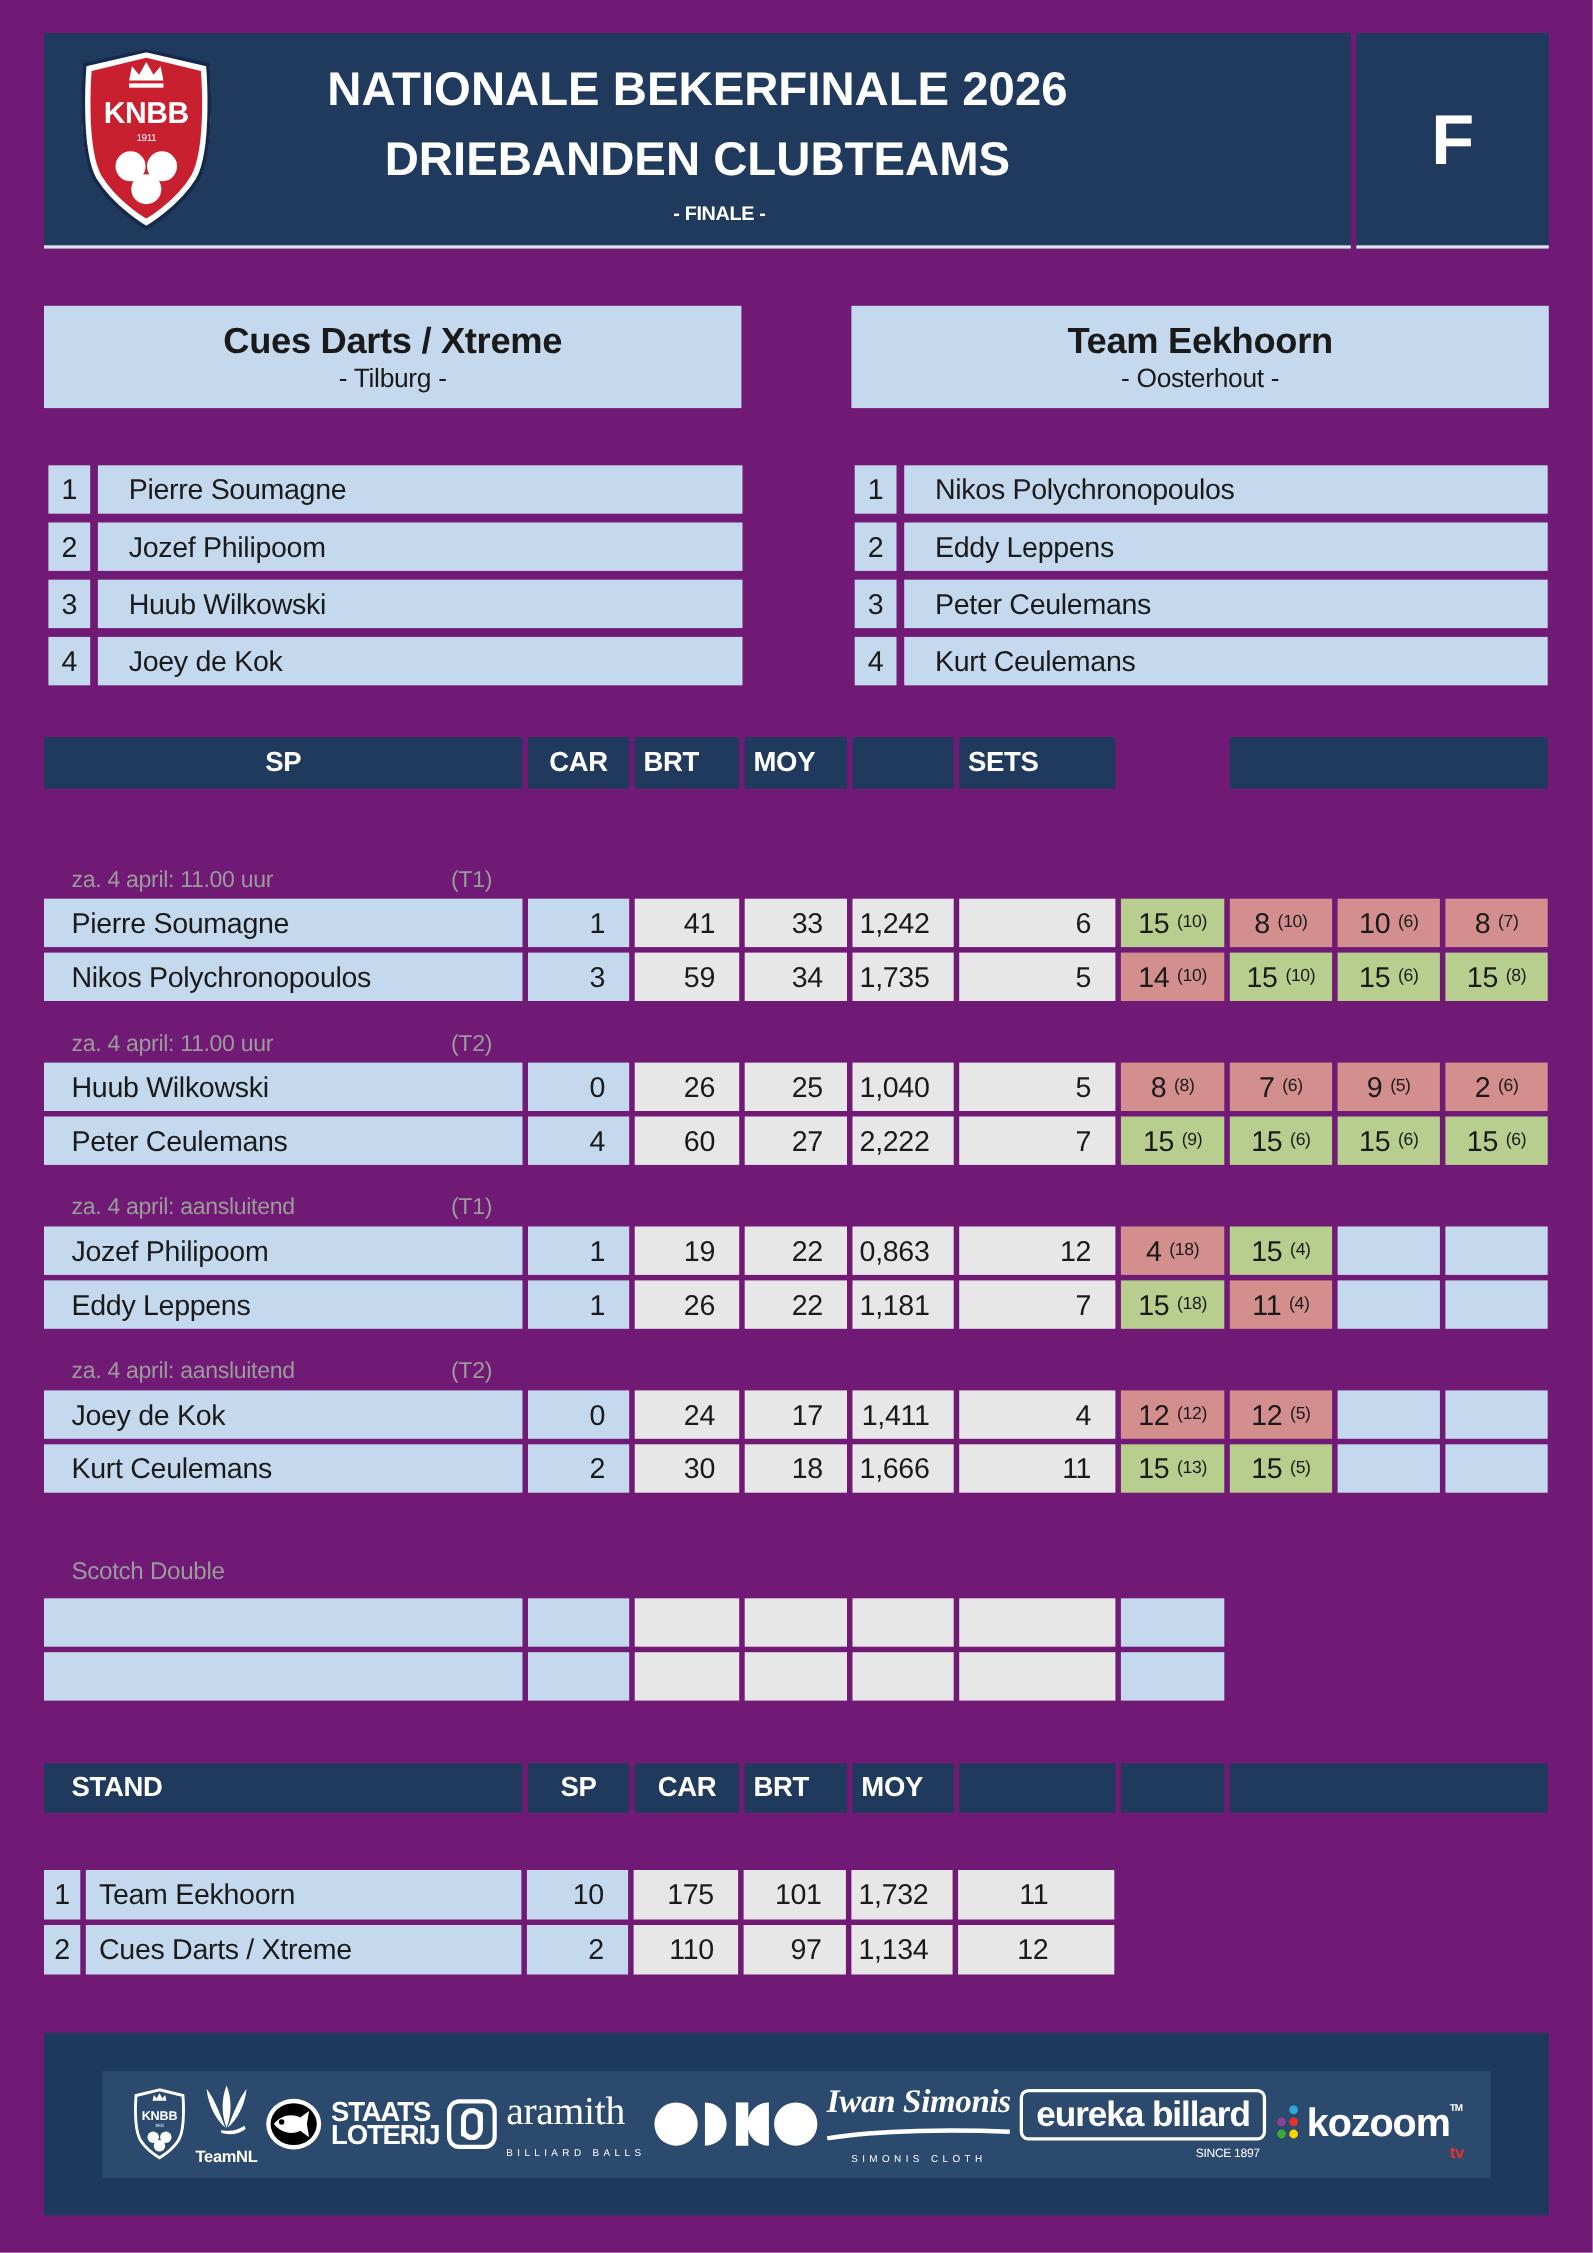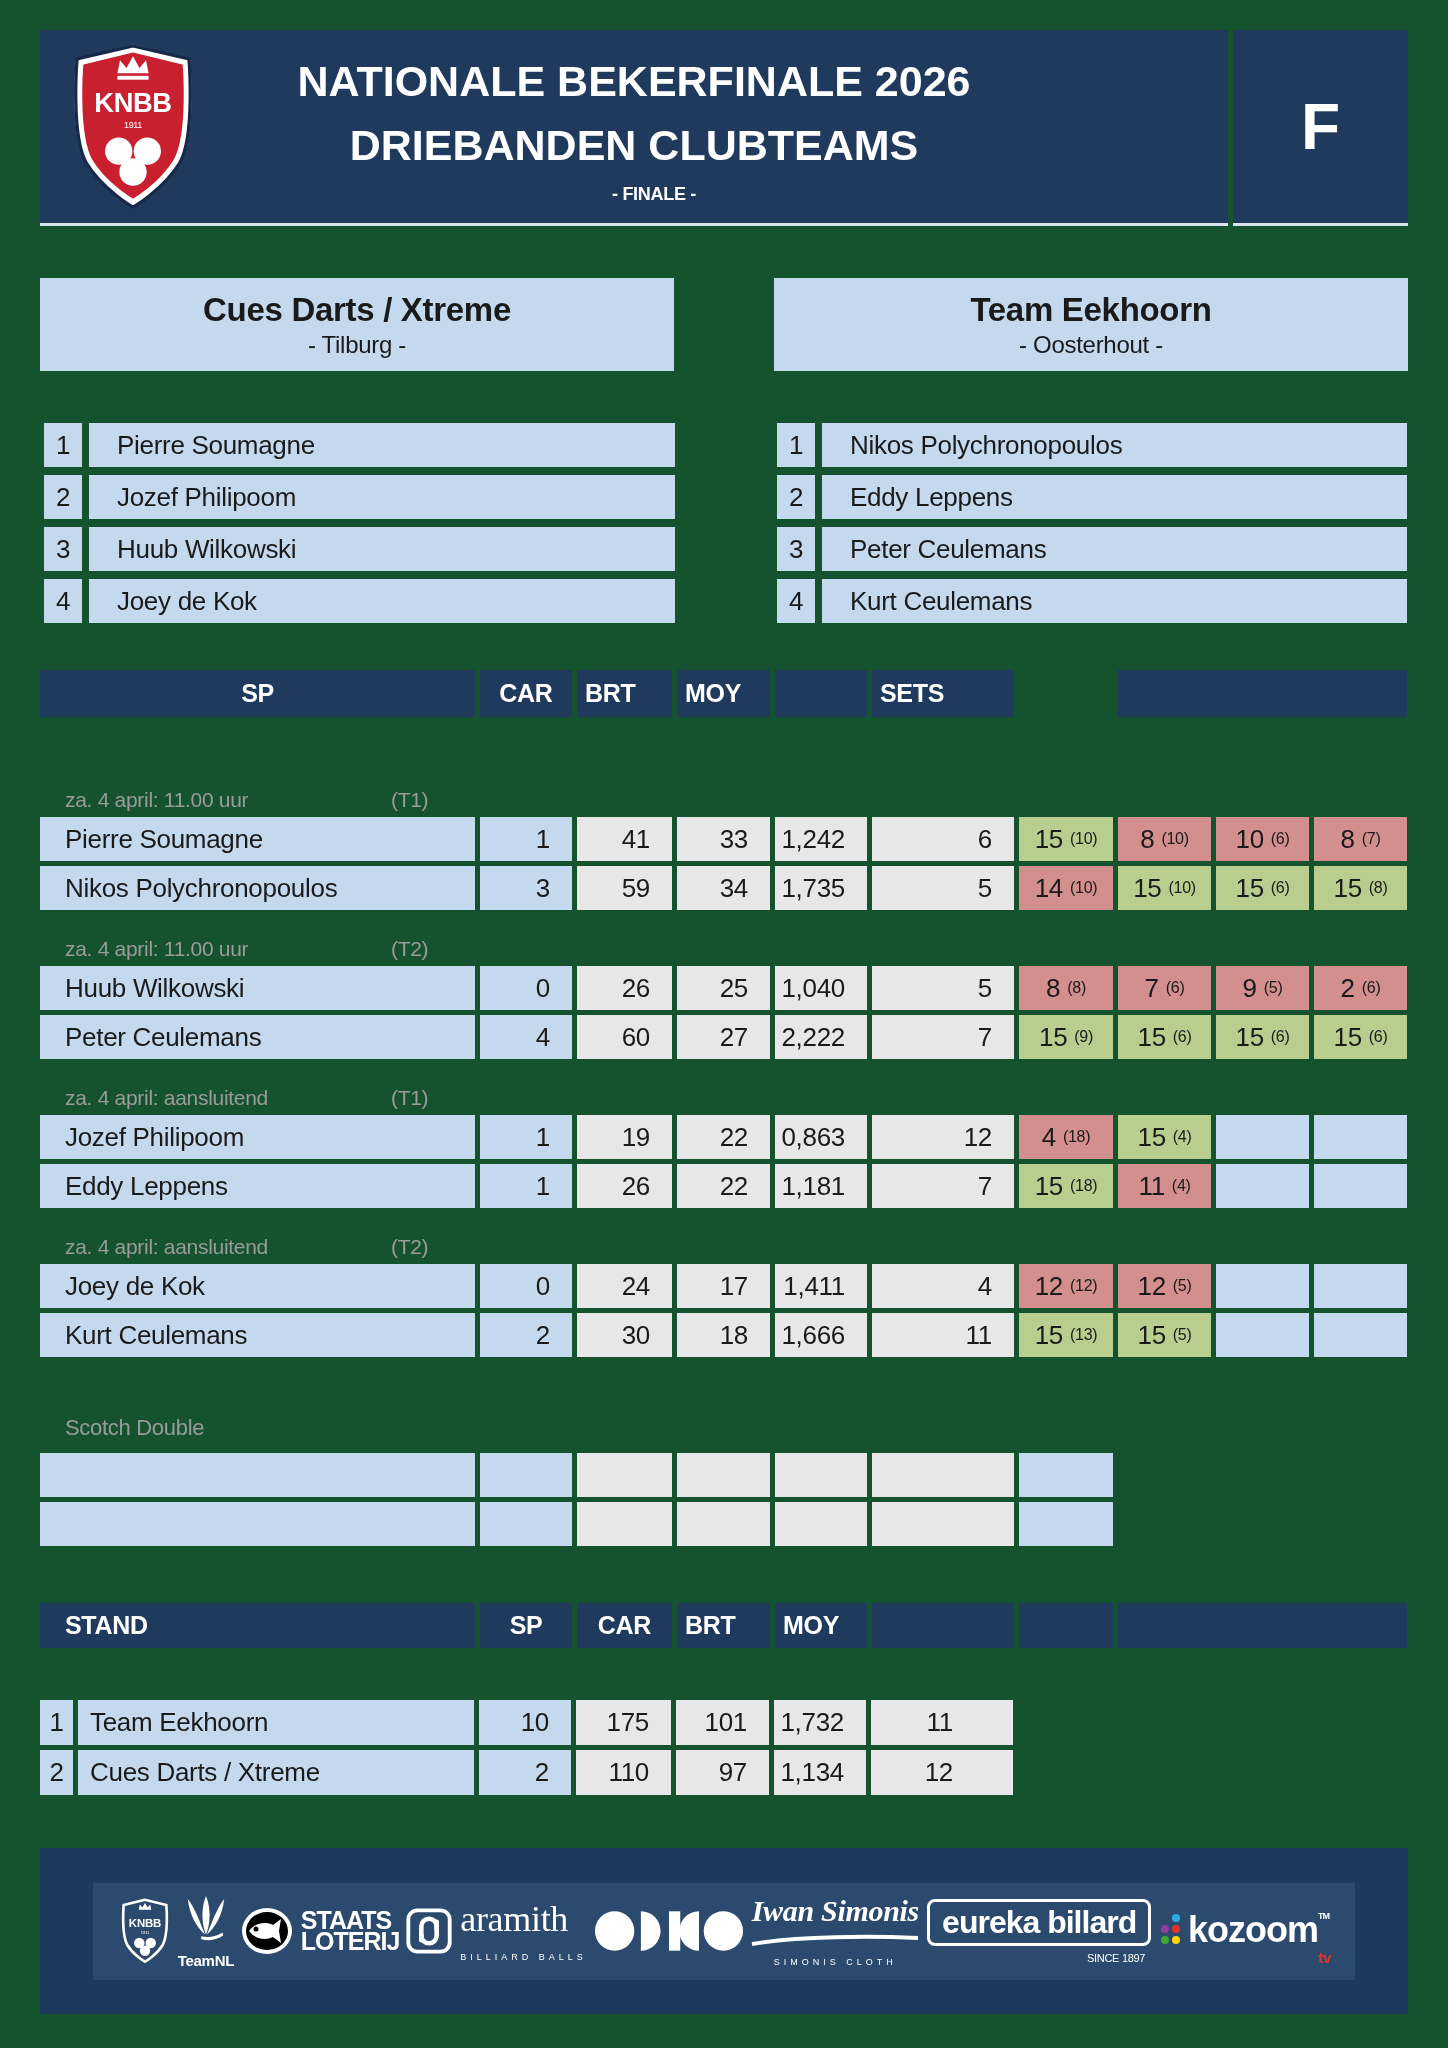--- a/index.html
+++ b/index.html
@@ -1,16 +1,16 @@
 <!DOCTYPE html>
 <html><head>
 <meta charset="utf-8">
 <style>
   html,body{margin:0;padding:0;background:#fff;}
-  .page{position:relative;width:1448px;height:2048px;background:#14532d;overflow:hidden;
+  .page{position:relative;width:1448px;height:2048px;background:#701a75;overflow:hidden;
         font-family:"Liberation Sans",sans-serif;color:#1a1a1a;letter-spacing:-0.3px;}
 
   
   .header-bar{position:absolute;left:40px;top:30px;width:1188px;height:193px;background:#203a5d;
               display:flex;flex-direction:column;align-items:center;justify-content:center;color:#fff;
               border-bottom:3px solid #dce3ec;}
   .header-title{font-size:43px;font-weight:bold;line-height:1.5;text-align:center;letter-spacing:0;}
   .header-sub{font-size:18px;font-weight:bold;margin-top:6px;margin-left:40px;}
   .knbb-badge{position:absolute;left:28px;top:14px;width:130px;height:165px;}
   .f-box{position:absolute;left:1233px;top:30px;width:175px;height:193px;background:#203a5d;
@@ -48,21 +48,21 @@
   .c.num{justify-content:flex-end;padding-right:22px;}
   .c.set{justify-content:center;gap:7px;}
   .c.set .sv{font-size:26px;}
   .c.set .si{font-size:16px;}
   .c.set.win{background:#b7ce8e;}
   .c.set.loss{background:#d38e8e;}
   .c.set.empty{background:#c5d9ee;}
   .date-row{position:relative;height:26px;margin-top:26px;display:flex;align-items:center;
             color:#9b9b9b;font-size:21px;}
   .date-row .dlabel{padding-left:25px;}
-  .date-row .dtable{position:absolute;left:351px;}
+  .date-row .dtable{position:absolute;left:370px;}
   .date-row.first{margin-top:70px;}
   .row-after-date{margin-top:4px;}
   .scotch-label{margin-top:58px;height:26px;display:flex;align-items:center;color:#9b9b9b;
                 font-size:22px;padding-left:25px;}
   .scotch-first{margin-top:12px;}
 
   .stand{position:absolute;left:40px;top:1603px;width:1368px;}
   .stand .thead .c{height:45px;}
   .grid-stand{display:grid;grid-template-columns:33px 396px 92px 95px 93px 92px 142px;column-gap:5px;}
   .grid-stand .c{height:45px;display:flex;align-items:center;font-size:26px;}

